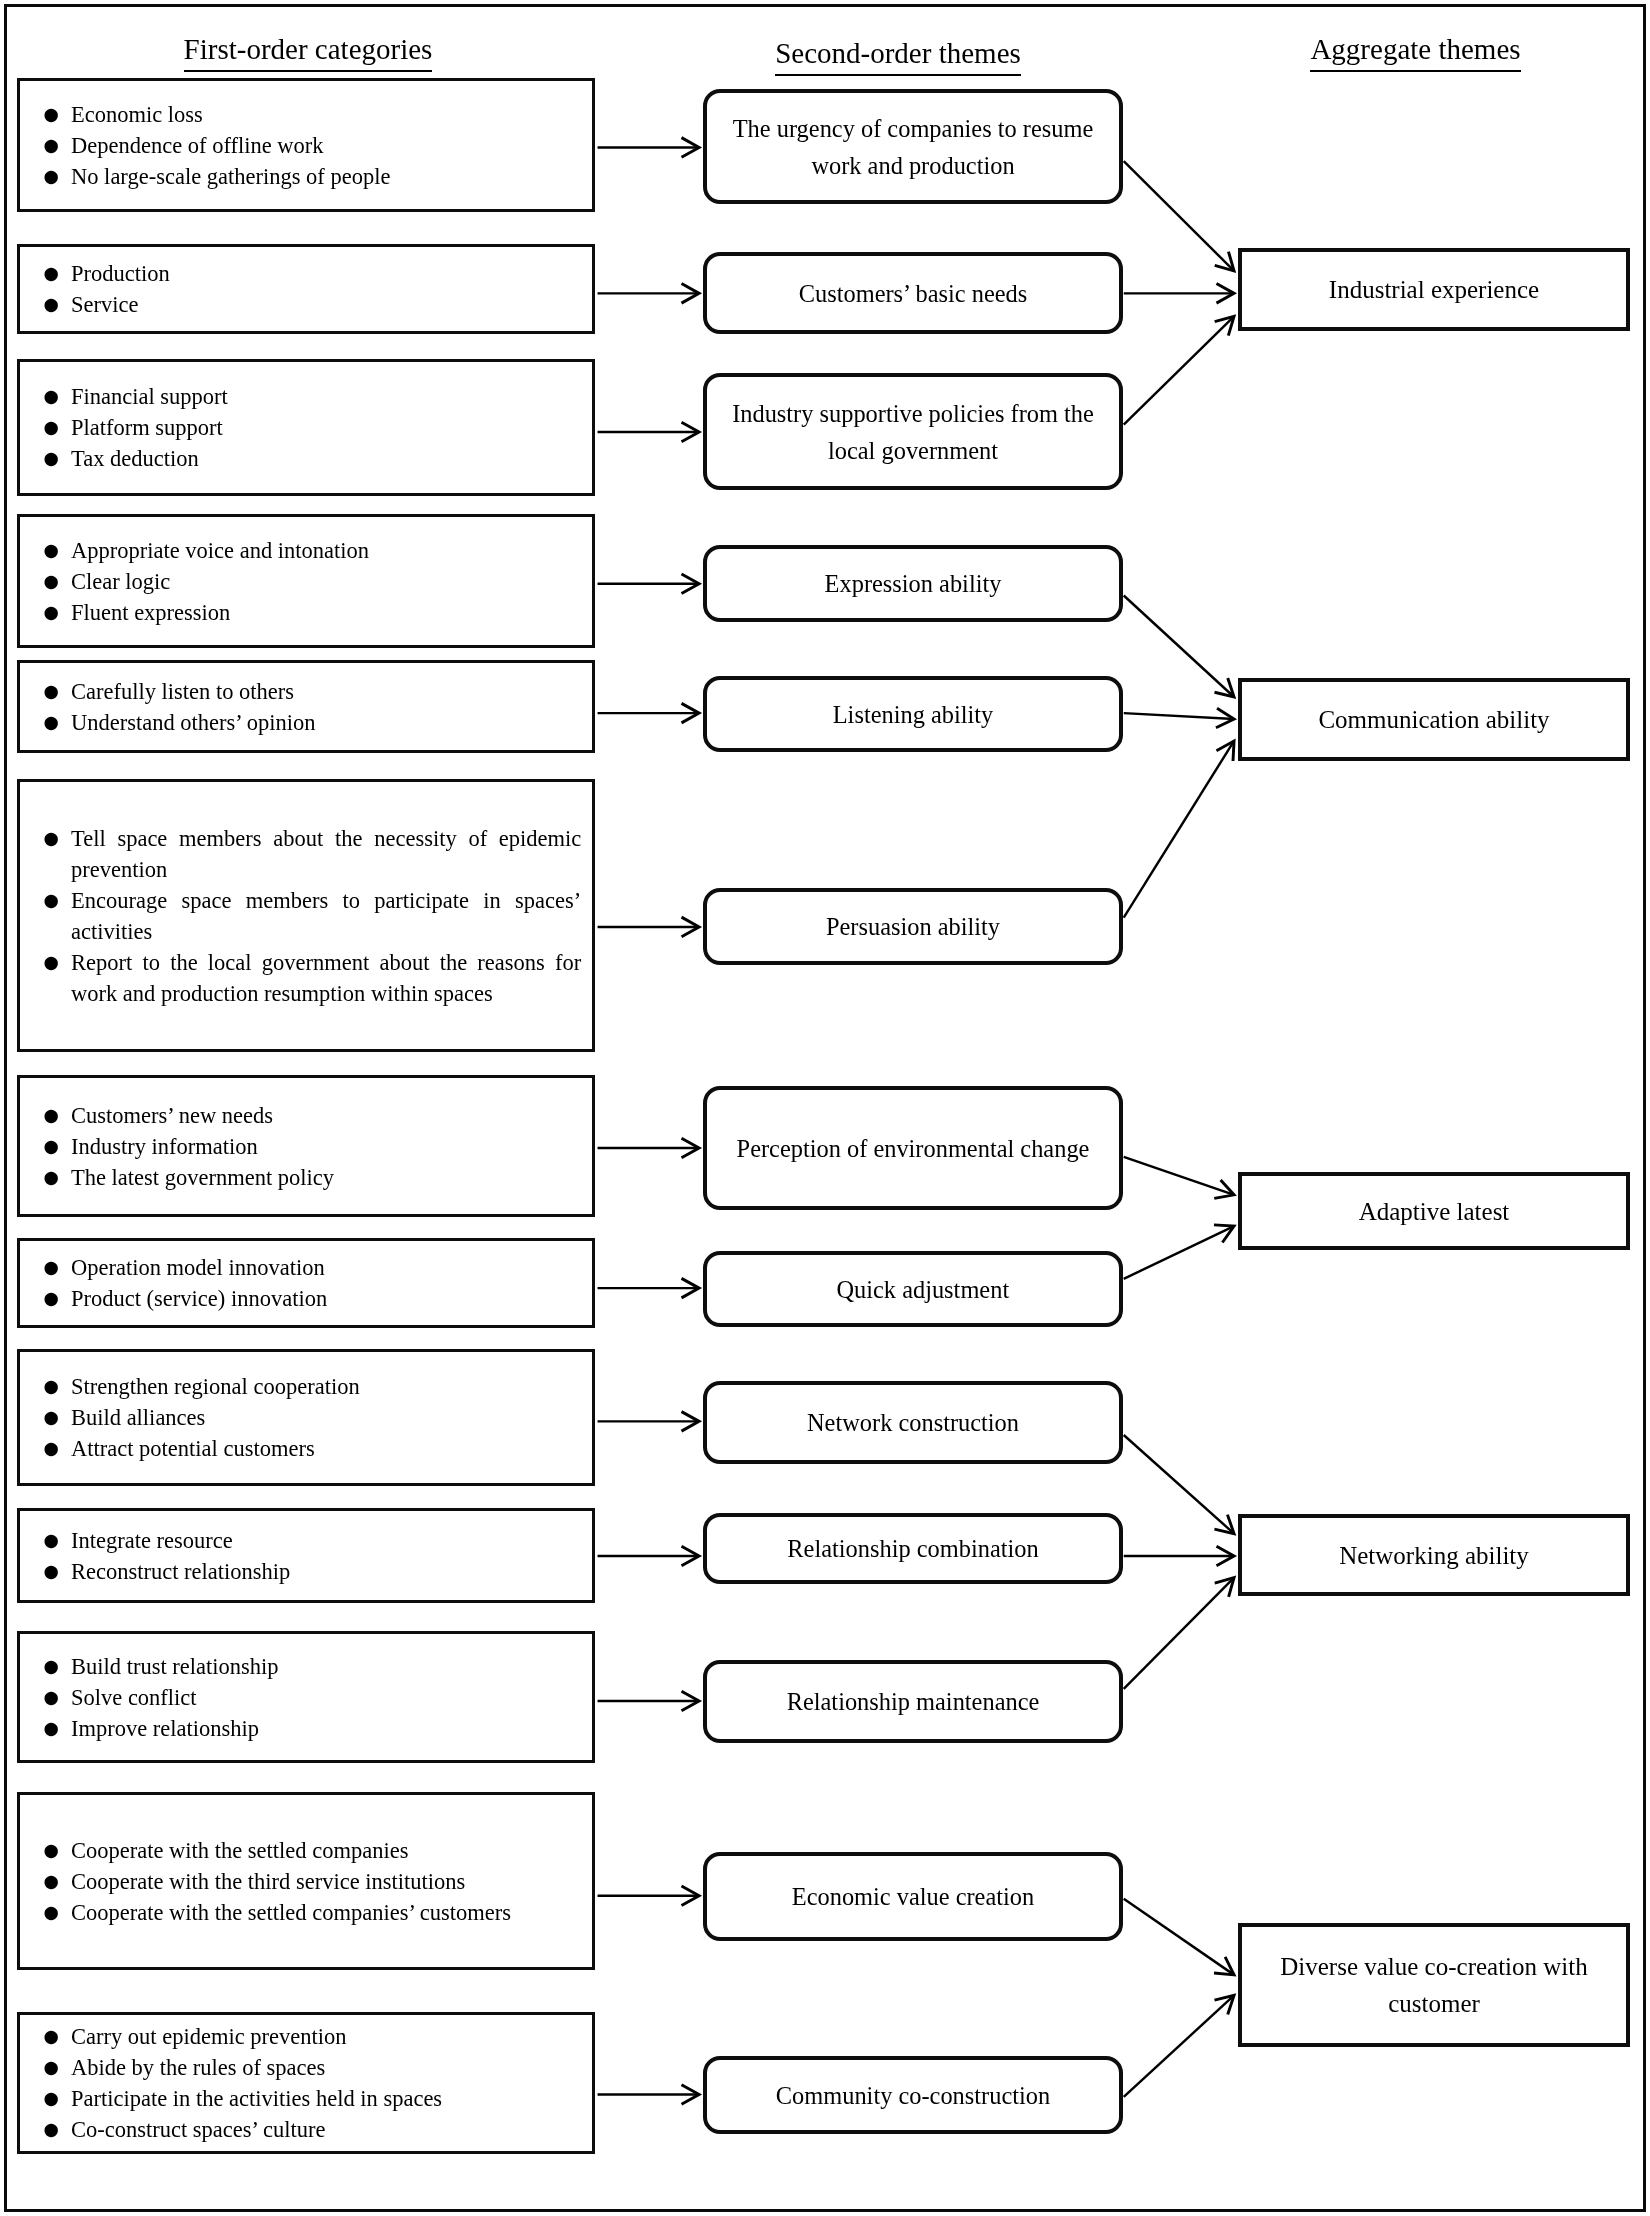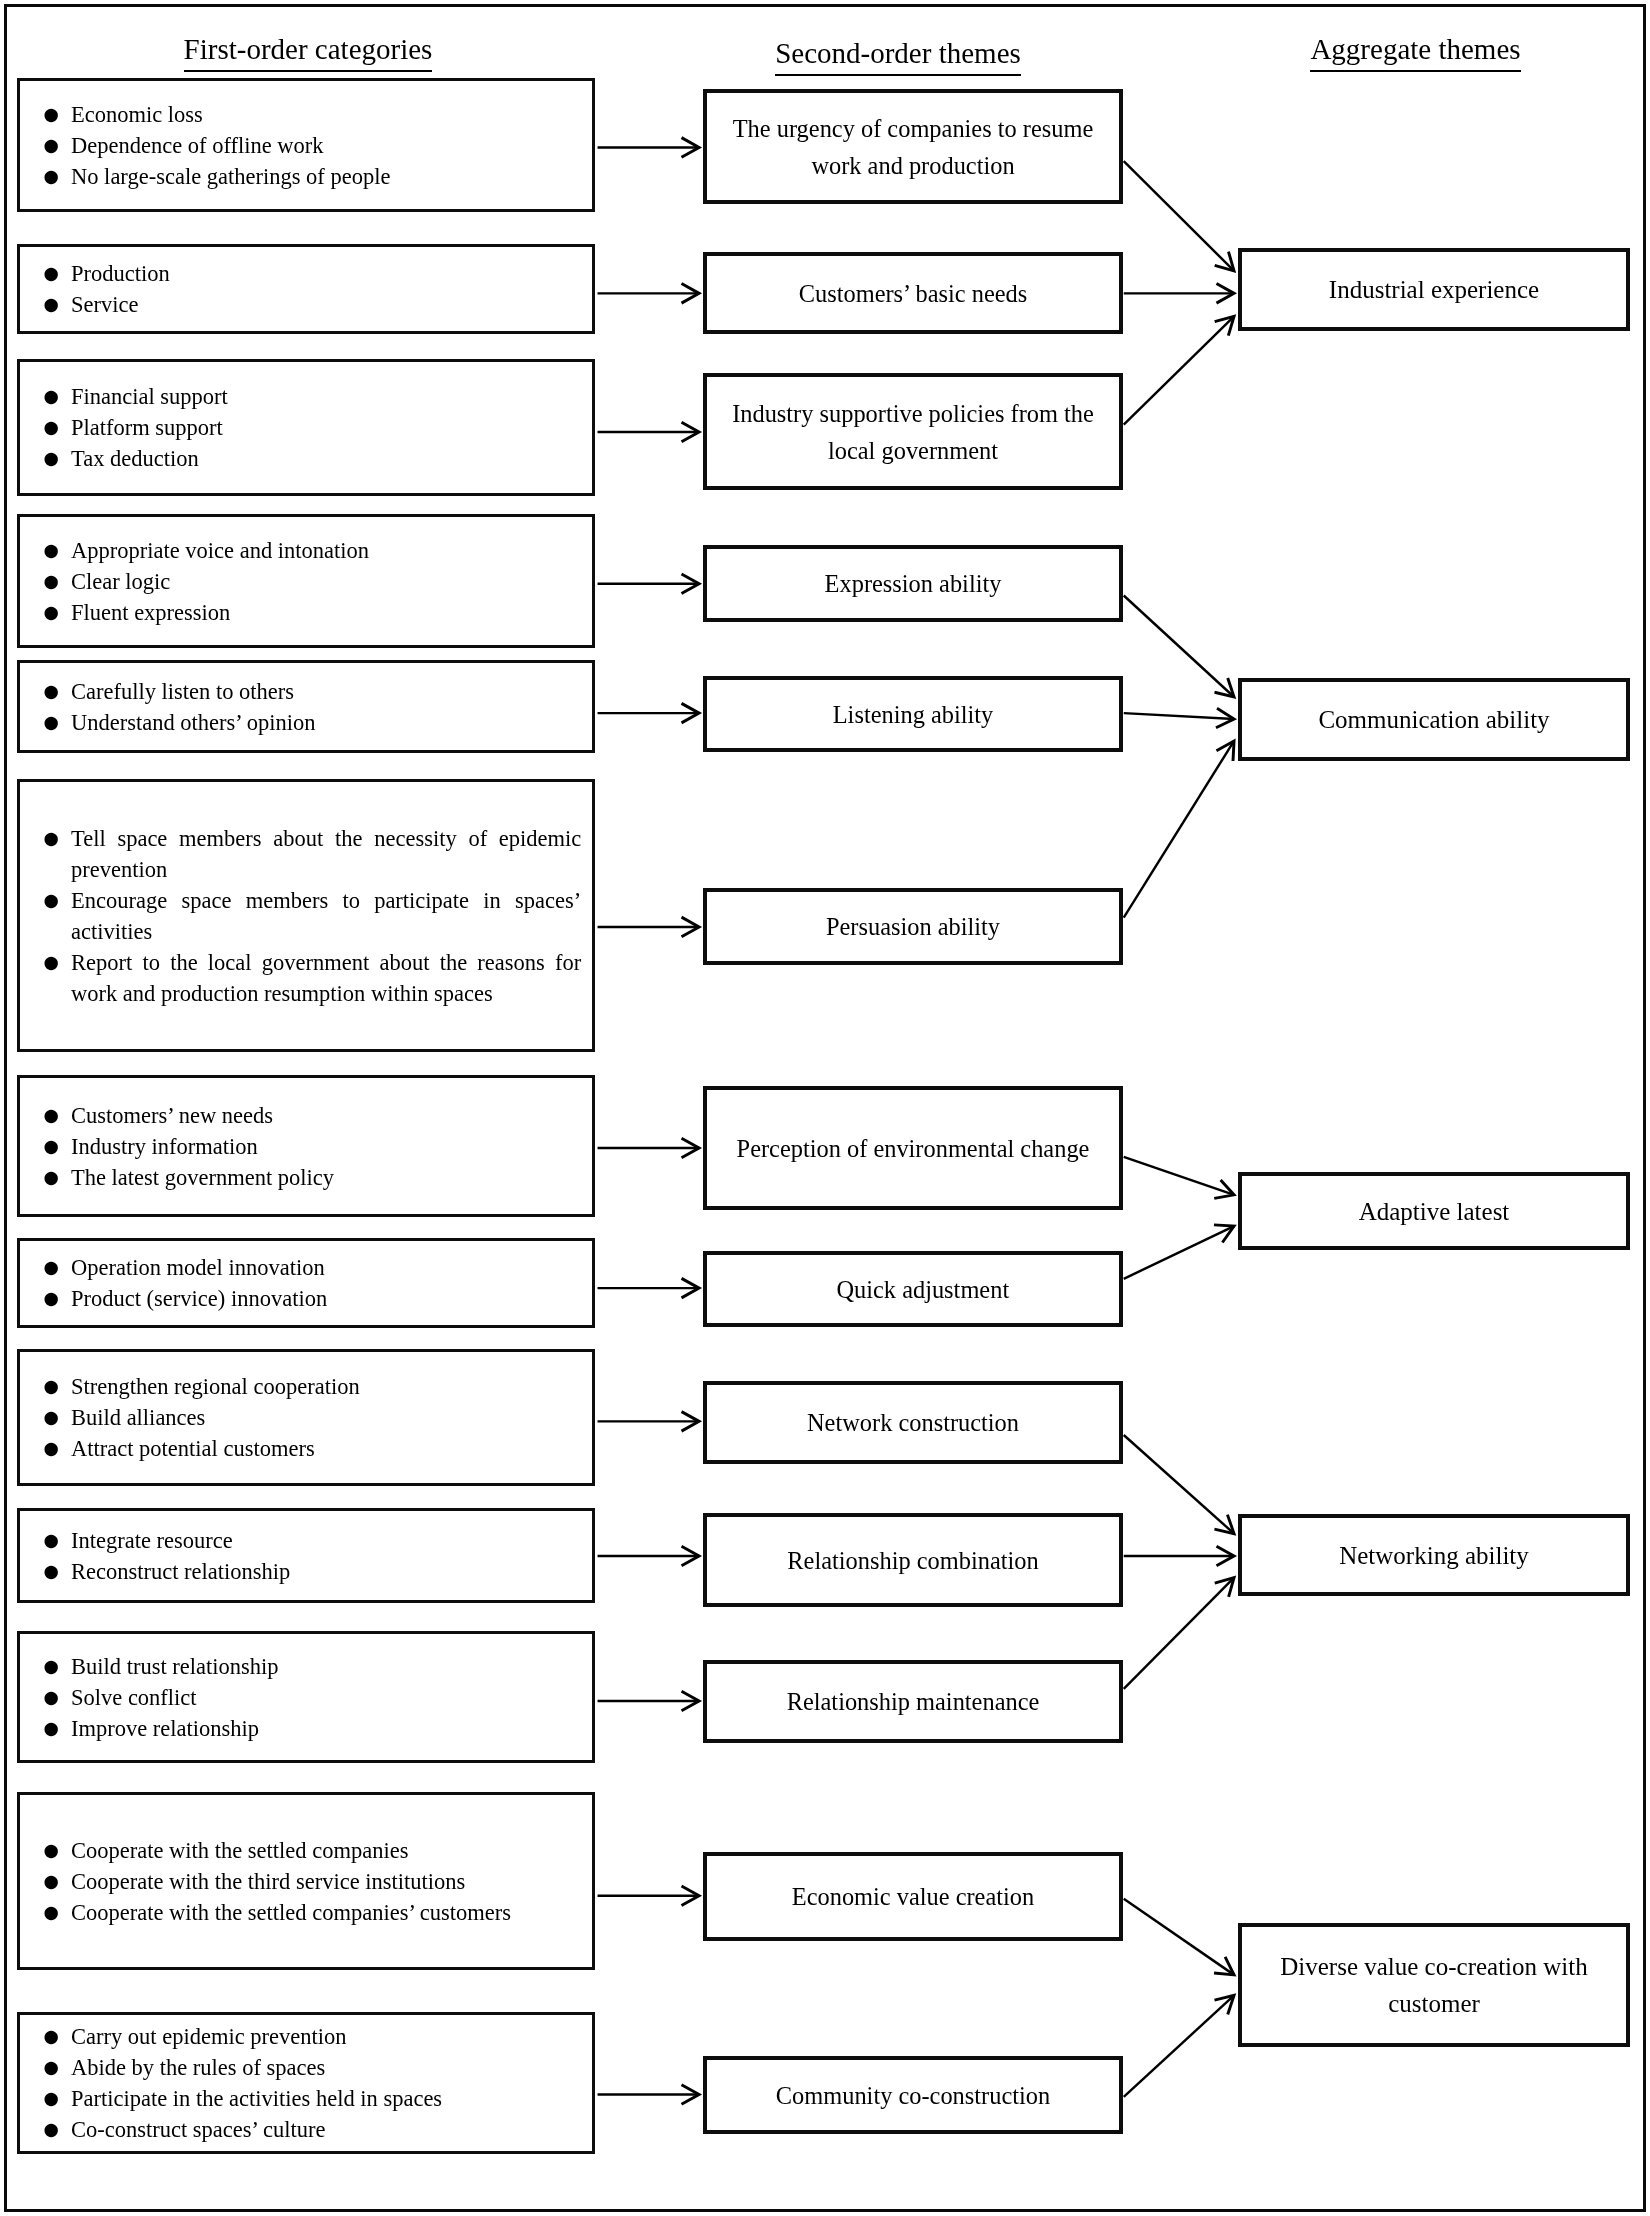--- a/index.html
+++ b/index.html
@@ -11,21 +11,21 @@
   .hdr{position:absolute;top:32px;height:44px;display:flex;align-items:flex-start;justify-content:center;font-size:29px;line-height:34px;}
   .hdr span{border-bottom:2.9px solid #000;padding-bottom:3.9px;white-space:nowrap;}
 
   .abox{position:absolute;left:17px;width:578px;border:3.9px solid #0d0d0d;background:#fff;box-sizing:border-box;display:flex;flex-direction:column;justify-content:center;}
   .abox ul{margin:0;padding:0 10.7px 0 0;list-style:none;}
   .abox li{position:relative;padding-left:51px;font-size:22.5px;line-height:31px;}
   .abox li .blt{position:absolute;left:23.4px;top:0;line-height:31px;font-size:17.6px;font-family:"DejaVu Sans",sans-serif;}
   .abox.just li{text-align:justify;}
 
   .bbox,.cbox{position:absolute;border:4.4px solid #0d0d0d;background:#fff;box-sizing:border-box;display:flex;align-items:center;justify-content:center;text-align:center;font-size:24.4px;line-height:37px;padding:0 23.4px;}
-  .bbox{left:703px;width:420px;}
+  .bbox{left:703px;width:420px;border-radius:17px;}
   .cbox{left:1238px;width:392px;border-width:4.9px;font-size:25px;}
 </style>
 </head>
 <body>
 
 <div id="canvas">
 
   <svg class="arrows" viewBox="0 0 3380 4540">
     <defs>
       <marker id="oh" markerUnits="userSpaceOnUse" markerWidth="64" markerHeight="64" refX="40" refY="24" orient="auto">
@@ -195,21 +195,21 @@
     </div>
   <div class="bbox" style="top:1086px;height:124px;">
       <span>Perception of environmental change</span>
     </div>
   <div class="bbox" style="top:1251px;height:76px;padding-left:43px;">
       <span>Quick adjustment</span>
     </div>
   <div class="bbox" style="top:1381px;height:83px;">
       <span>Network construction</span>
     </div>
-  <div class="bbox" style="top:1513px;height:94px;">
+  <div class="bbox" style="top:1513px;height:71px;">
       <span>Relationship combination</span>
     </div>
   <div class="bbox" style="top:1660px;height:83px;">
       <span>Relationship maintenance</span>
     </div>
   <div class="bbox" style="top:1852px;height:89px;">
       <span>Economic value creation</span>
     </div>
   <div class="bbox" style="top:2056px;height:78px;">
       <span>Community co-construction</span>

